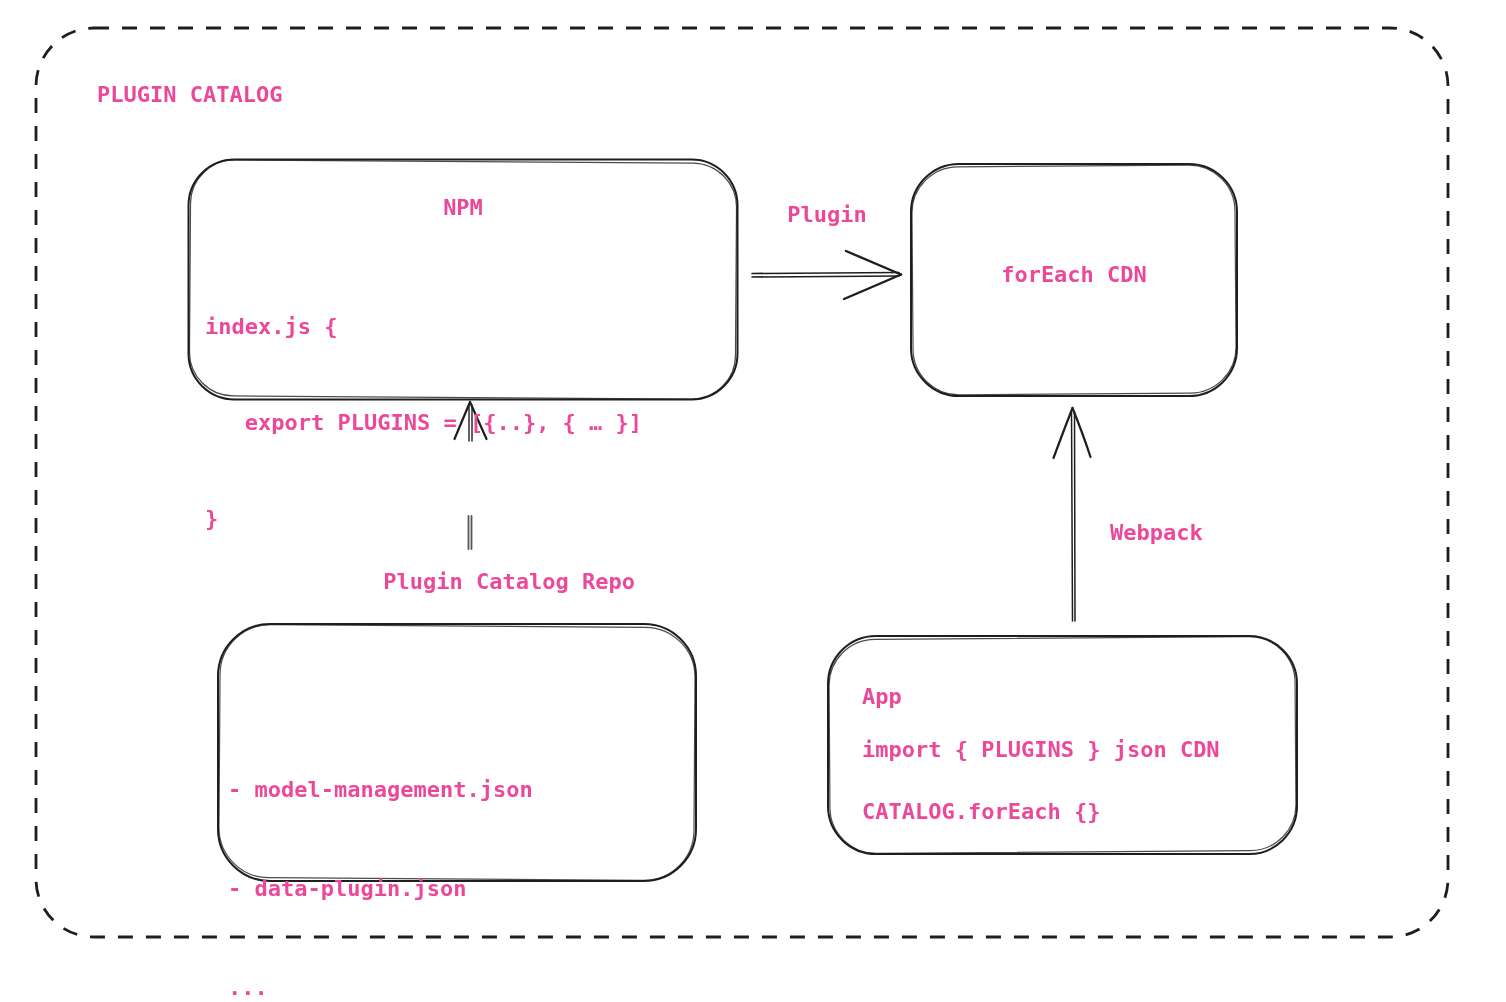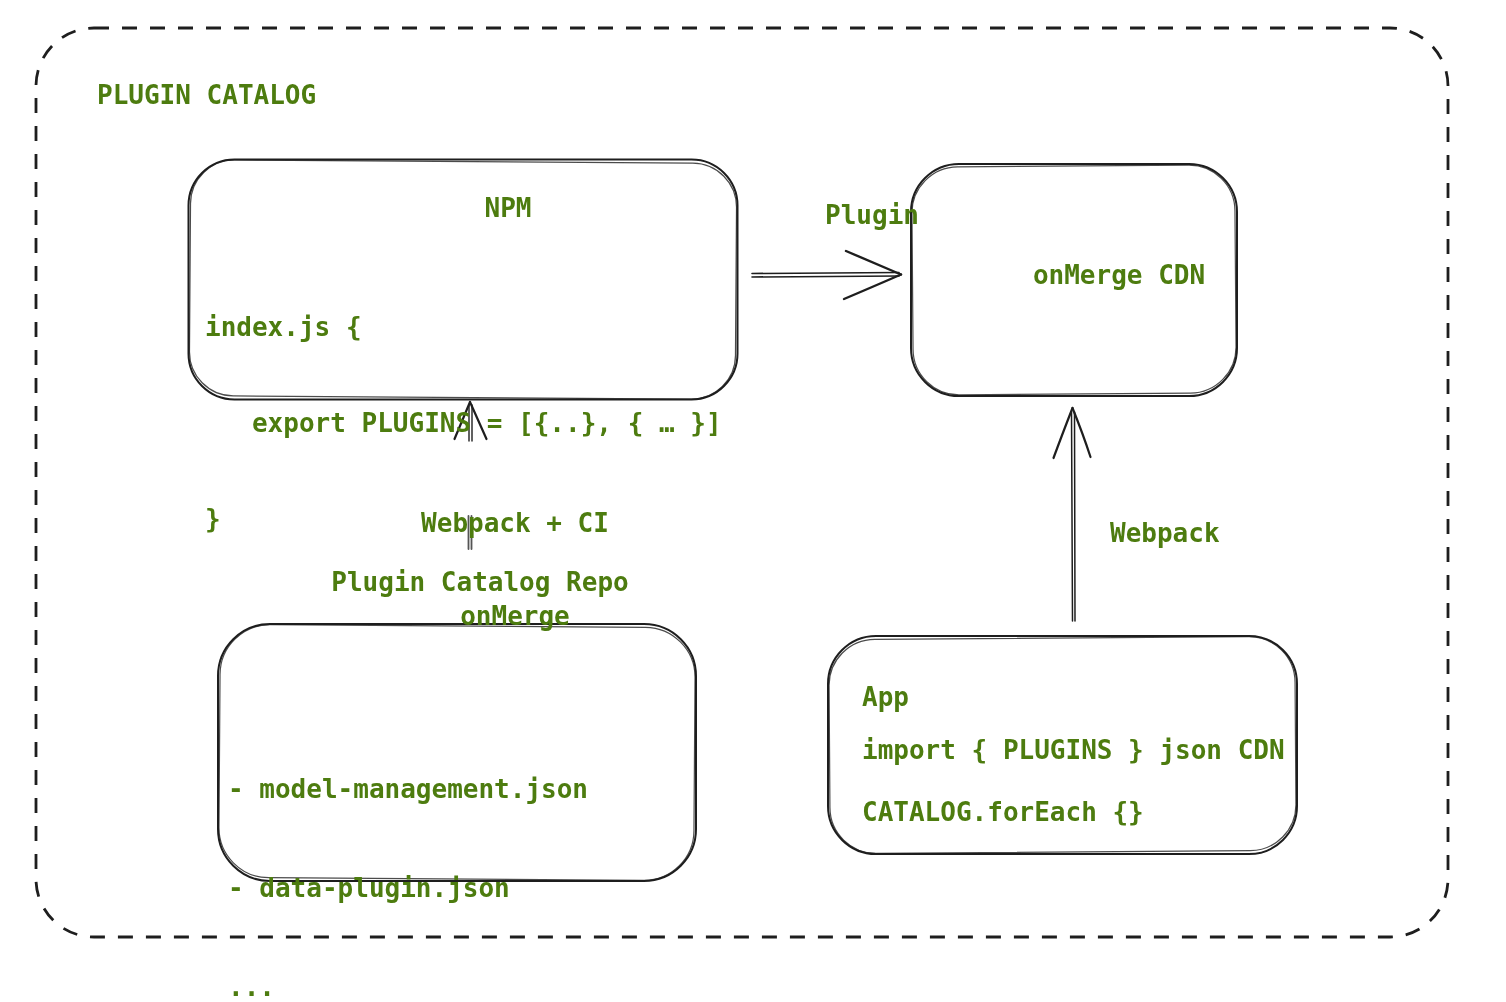--- a/index.html
+++ b/index.html
@@ -8,26 +8,26 @@
     width:1506px;height:1002px;
     background:#ffffff;
     overflow:hidden;
     font-family:"DejaVu Sans Mono","Liberation Mono",monospace;
   }
   .layer{position:absolute;left:0;top:0;}
   .txt{
     position:absolute;
     font-family:"DejaVu Sans Mono","Liberation Mono",monospace;
     font-weight:700;
-    font-size:26px;
+    font-size:22px;
     line-height:32px;
-    color:#4d7c0f;
+    color:#ec4899;
     white-space:pre;
   }
-  .center{text-align:center;padding-left:45px;}
+  .center{text-align:center;}
   .code-block div{white-space:pre;}
   .lh31{line-height:31px;}
   .lh33{line-height:33px;}
 </style>
 </head>
 <body>
 
 <div class="canvas">
 
   <svg class="layer" width="1506" height="1002" viewBox="0 0 1506 1002">
@@ -82,28 +82,24 @@
 
   <div class="txt center" style="left:188px;top:192px;width:550px;">NPM</div>
   <div class="txt code-block" style="left:205px;top:247px;">
     <div>index.js {</div>
     <div>   export PLUGINS = [{..}, { … }]</div>
     <div>}</div>
   </div>
 
   <div class="txt center" style="left:777px;top:199px;width:100px;">Plugin</div>
 
-  <div class="txt center" style="left:911px;top:259px;width:326px;">onMerge CDN</div>
+  <div class="txt center" style="left:911px;top:259px;width:326px;">forEach CDN</div>
 
-  <div class="txt center lh31" style="left:340px;top:446px;width:260px;">
-    <div>Webpack + CI</div>
-    <div>onMerge</div>
-  </div>
 
-  <div class="txt center" style="left:235px;top:566px;width:400px;">Plugin Catalog Repo</div>
+  <div class="txt center" style="left:235px;top:566px;width:400px;text-align:right;">Plugin Catalog Repo</div>
   <div class="txt code-block lh33" style="left:228px;top:707px;">
     <div>- model-management.json</div>
     <div>- data-plugin.json</div>
     <div>...</div>
   </div>
 
   <div class="txt" style="left:862px;top:681px;">App</div>
   <div class="txt" style="left:862px;top:734px;">import { PLUGINS } json CDN</div>
   <div class="txt" style="left:862px;top:796px;">CATALOG.forEach {}</div>
 

